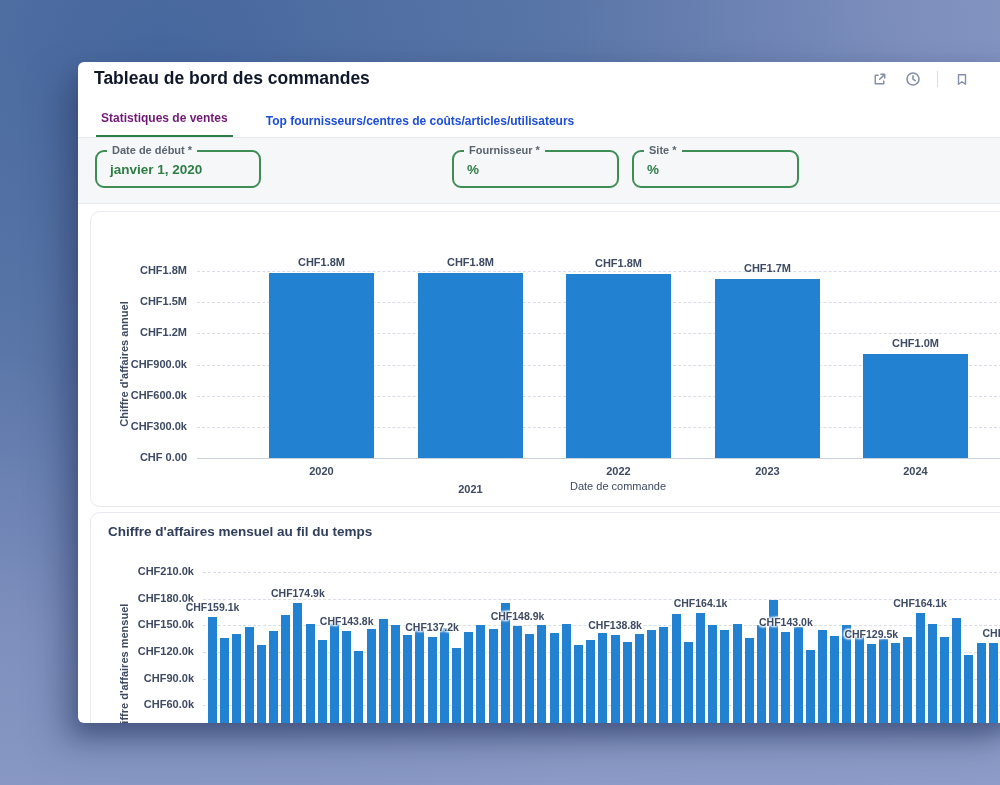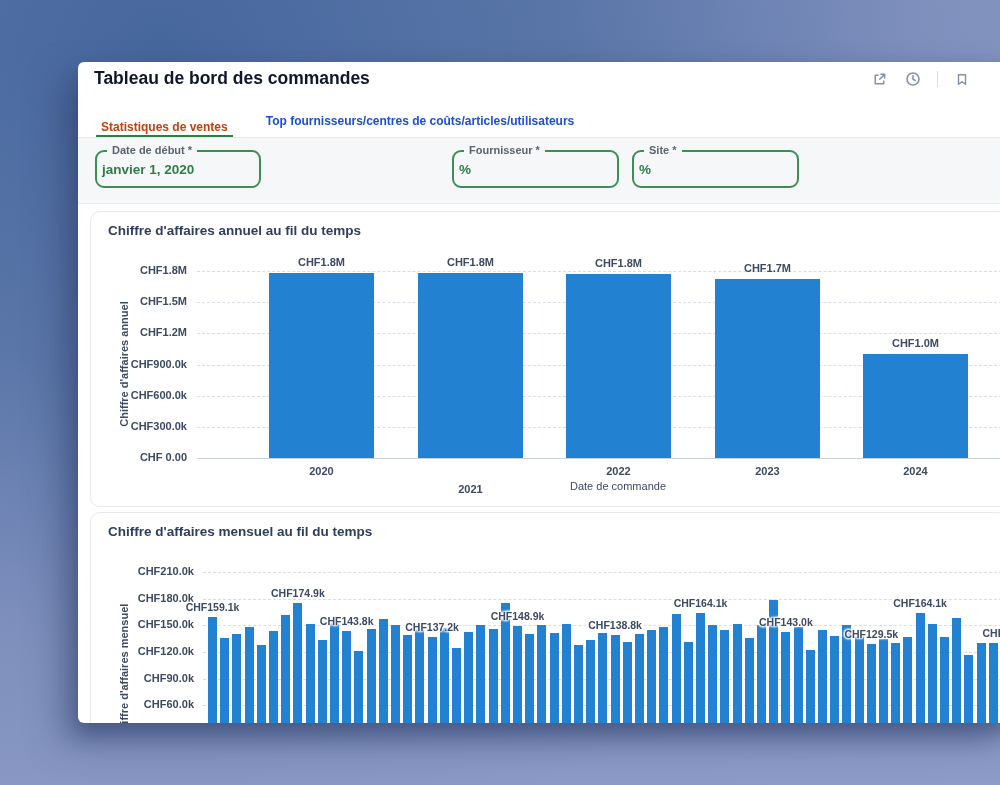--- a/index.html
+++ b/index.html
@@ -11,26 +11,26 @@
   
   .hdr{position:absolute;left:0;top:0;width:100%;height:46px;}
   .title{position:absolute;left:16px;top:6px;font-size:17.5px;font-weight:700;color:#0f172a;}
   .hicons{position:absolute;left:784px;top:4px;display:flex;align-items:center;gap:0;}
   .hbtn{width:34px;height:26px;display:flex;align-items:center;justify-content:center;cursor:pointer;}
   .hdiv{width:1px;height:16px;background:#d9dde6;margin:0 7px;}
   
   .tabs{position:absolute;left:0;top:46px;width:100%;height:30px;border-bottom:1px solid #e5e8ee;
     display:flex;align-items:flex-end;padding-left:18px;box-sizing:border-box;gap:28px;}
   .tab{font-size:12px;font-weight:700;padding:0 5px 9px 5px;color:#1d4ed8;white-space:nowrap;cursor:pointer;}
-  .tab.active{color:#c2410c;border-bottom:2.5px solid #2e7d46;padding-bottom:1px;}
+  .tab.active{color:#701a75;border-bottom:2.5px solid #2e7d46;padding-bottom:10px;}
   
   .fbar{position:absolute;left:0;top:76px;width:100%;height:65px;background:#f6f7f9;
     border-bottom:1px solid #e9ebf0;}
   .fbox{position:absolute;top:12px;height:38px;border:2px solid #3e8d55;border-radius:9px;
-    box-sizing:border-box;display:flex;align-items:center;padding-left:5px;cursor:text;}
+    box-sizing:border-box;display:flex;align-items:center;padding-left:13px;cursor:text;}
   .flabel{position:absolute;top:-8px;left:10px;font-size:11px;font-weight:700;color:#5a646e;
     background:#f6f7f9;padding:0 5px;line-height:13px;white-space:nowrap;}
   .fvalue{font-size:13.5px;font-weight:700;color:#2e7d46;}
   
   .ccard{position:absolute;left:12px;width:916px;background:#ffffff;border:1px solid #e7eaf0;border-radius:10px;}
   #card-annual{top:149px;height:294px;}
   #card-monthly{top:450px;height:285px;}
   .ctitle{position:absolute;left:17px;top:11px;font-size:13.5px;font-weight:700;color:#2f3e5c;}
   .plot{position:absolute;left:0;top:0;right:0;bottom:0;overflow:hidden;border-radius:10px;}
   .tick{position:absolute;font-size:11px;font-weight:700;color:#3d4a63;text-align:right;}
@@ -89,21 +89,20 @@
       <span class="flabel">Fournisseur *</span>
       <span class="fvalue">%</span>
     </div>
     <div class="fbox" style="left:554px;width:167px;">
       <span class="flabel">Site *</span>
       <span class="fvalue">%</span>
     </div>
   </div>
 
   <div class="ccard" id="card-annual">
-    <div class="ctitle">Chiffre d'affaires annuel au fil du temps</div>
     <div class="plot" id="plot-annual">
         <div class="tick" style="left: 4px; width: 92px; top: 52px;">CHF1.8M</div>
         <div class="grid" style="left: 106px; right: 0px; top: 59px;"></div>
         <div class="tick" style="left: 4px; width: 92px; top: 83.1667px;">CHF1.5M</div>
         <div class="grid" style="left: 106px; right: 0px; top: 90.1667px;"></div>
         <div class="tick" style="left: 4px; width: 92px; top: 114.333px;">CHF1.2M</div>
         <div class="grid" style="left: 106px; right: 0px; top: 121.333px;"></div>
         <div class="tick" style="left: 4px; width: 92px; top: 145.5px;">CHF900.0k</div>
         <div class="grid" style="left: 106px; right: 0px; top: 152.5px;"></div>
         <div class="tick" style="left: 4px; width: 92px; top: 176.667px;">CHF600.0k</div>

